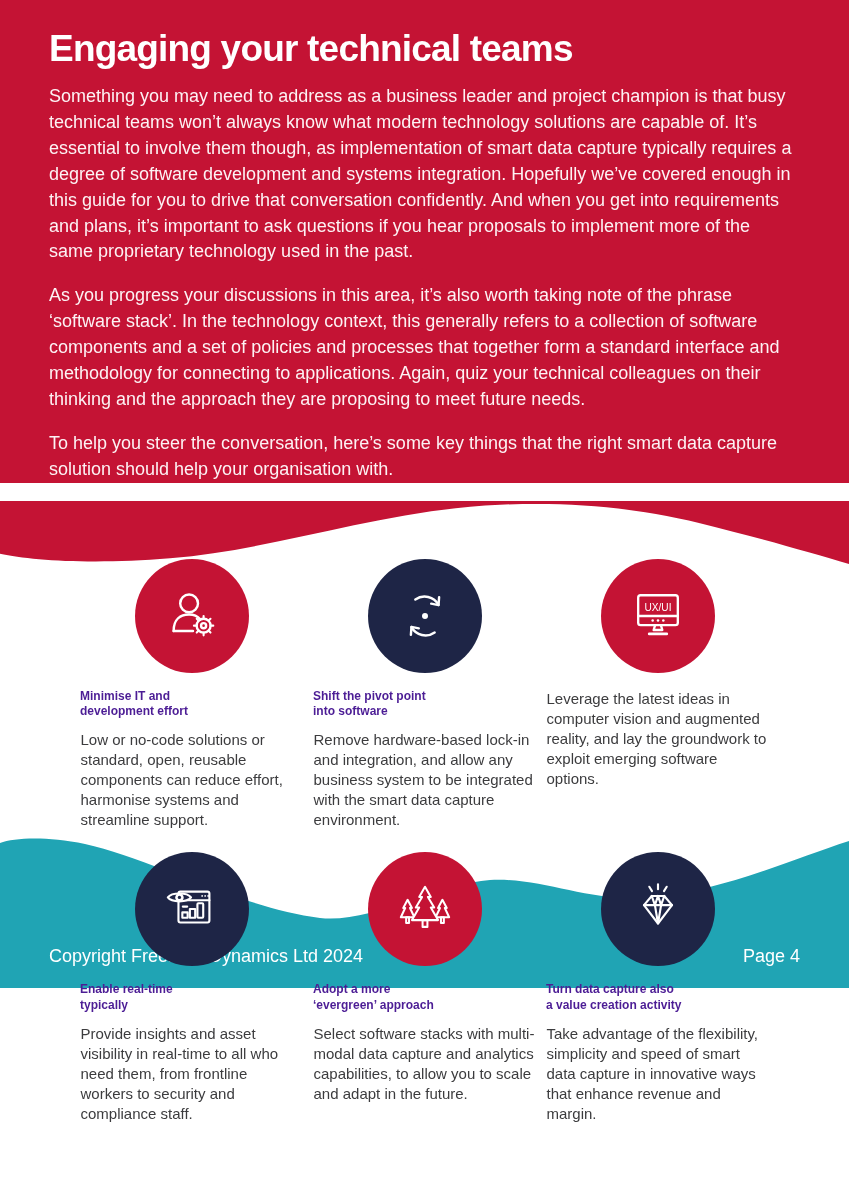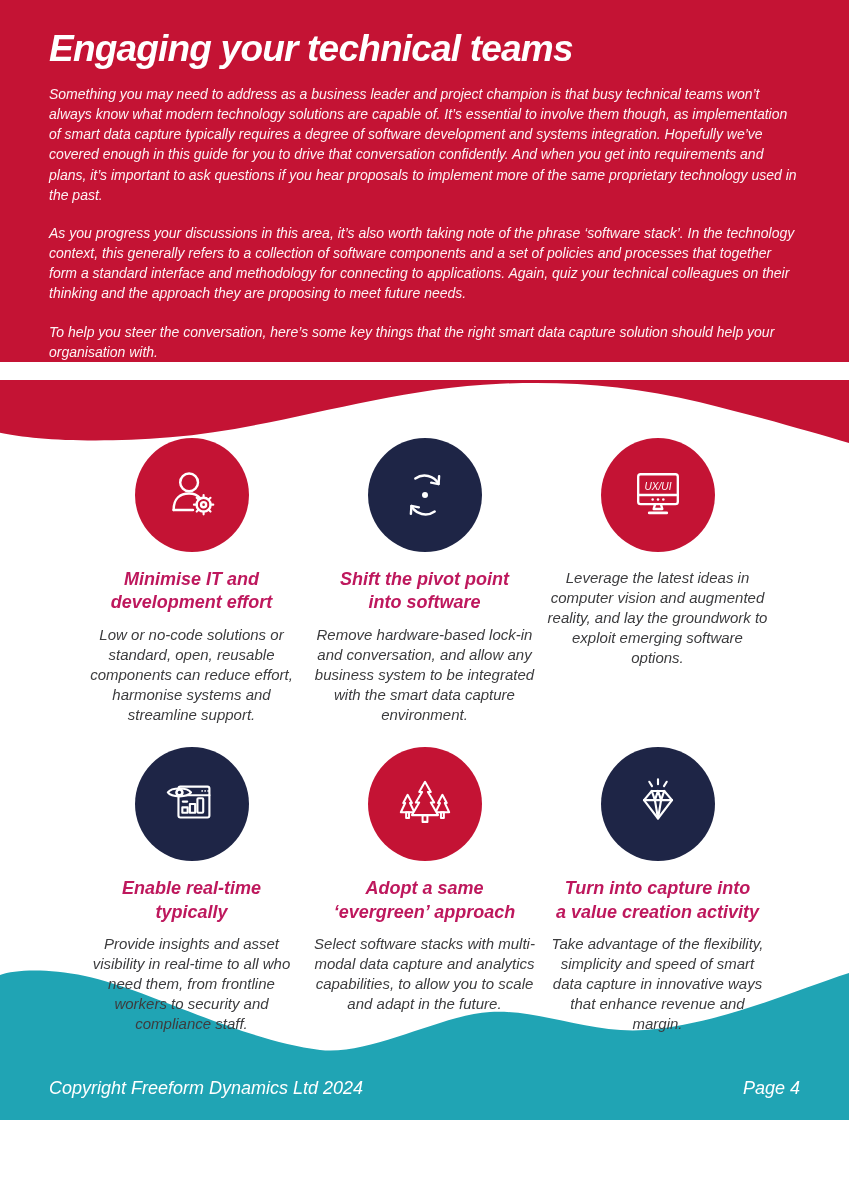--- a/index.html
+++ b/index.html
@@ -2,68 +2,68 @@
 <html><head>
 <meta charset="utf-8">
 <style>
   * { margin: 0; padding: 0; box-sizing: border-box; }
   html, body { background: #ffffff; }
   body {
     width: 849px; height: 1200px;
     font-family: "Liberation Sans", sans-serif;
     position: relative; overflow: hidden;
   }
-  .page { position: relative; width: 849px; height: 1120px; background: #fff; font-style: italic; }
+  .page { position: relative; width: 849px; height: 988px; background: #fff; }
 
   
   .hero {
     background: #C41334;
     padding: 28px 52px 0 49px;
     color: #fff;
   }
   .hero h1 {
     font-size: 37px;
     font-weight: 700;
     letter-spacing: -0.8px;
     margin-bottom: 14px;
     color: #fff;
   }
   .hero p {
-    font-size: 14px;
+    font-size: 18px;
     line-height: 1.44;
     margin-bottom: 18px;
     color: #fdf2f4;
   }
   .hero-wave { display: block; width: 849px; height: 74px; }
 
   
   .features {
     margin-top: -16px;
     padding: 0 80px;
     display: grid;
     grid-template-columns: repeat(3, 1fr);
     column-gap: 10px;
     row-gap: 22px;
     position: relative;
     z-index: 2;
   }
-  .feature { text-align: center; }
+  .feature { }
   .circle {
     width: 114px; height: 114px;
     border-radius: 50%;
     margin: 0 auto 16px auto;
     display: flex; align-items: center; justify-content: center;
   }
   .circle.red  { background: #C41334; }
   .circle.navy { background: #1E2546; }
   .feature h3 {
-    font-size: 18px;
+    font-size: 12px;
     font-weight: 700;
     line-height: 1.3;
-    color: #be185d;
+    color: #4c1d95;
     margin-bottom: 10px;
   }
   .feature .desc {
     font-size: 15px;
     line-height: 1.34;
     color: #3c3c3e;
     max-width: 222px;
     margin: 0 auto;
   }
 
@@ -128,21 +128,21 @@
           <path d="M44.6 10.5 L44 18.7 L36.4 17.2"></path>
           <path d="M40 47 A 16.5 16.5 0 0 1 16 41.5"></path>
           <path d="M15.4 49.5 L16 41.3 L23.6 42.8"></path>
           <circle cx="30" cy="30" r="3.1" fill="#fff" stroke="none"></circle>
         </svg>
       </div>
       <h3>
         <span>Shift the pivot point</span><br>
         <span>into software</span>
       </h3>
-      <p class="desc">Remove hardware-based lock-in and conversation, and allow any business system to be integrated with the smart data capture environment.</p>
+      <p class="desc">Remove hardware-based lock-in and integration, and allow any business system to be integrated with the smart data capture environment.</p>
     </section>
 
     <section class="feature">
       <div class="circle red">
         <svg width="58" height="58" viewBox="0 0 60 60" fill="none" stroke="#fff" stroke-width="2.4" stroke-linecap="round" stroke-linejoin="round">
           <rect x="9.5" y="8.5" width="41" height="31" rx="2.5"></rect>
           <path d="M9.5 30 L50.5 30"></path>
           <circle cx="24.5" cy="34.7" r="1.3" fill="#fff" stroke="none"></circle>
           <circle cx="30" cy="34.7" r="1.3" fill="#fff" stroke="none"></circle>
           <circle cx="35.5" cy="34.7" r="1.3" fill="#fff" stroke="none"></circle>
@@ -183,38 +183,38 @@
         <svg width="58" height="58" viewBox="0 0 60 60" fill="none" stroke="#fff" stroke-width="2.1" stroke-linecap="round" stroke-linejoin="round">
           <path d="M12 20.5 L7.5 29 L9.5 29 L5 38.5 L19 38.5 L14.5 29 L16.5 29 Z"></path>
           <rect x="10.5" y="38.5" width="3" height="6"></rect>
           <path d="M48 20.5 L43.5 29 L45.5 29 L41 38.5 L55 38.5 L50.5 29 L52.5 29 Z"></path>
           <rect x="46.5" y="38.5" width="3" height="6"></rect>
           <path d="M30 7 L24 17.5 L27 17.5 L20.5 28.5 L24 28.5 L16.5 41.5 L43.5 41.5 L36 28.5 L39.5 28.5 L33 17.5 L36 17.5 Z" fill="#C41334"></path>
           <rect x="27.5" y="41.5" width="5" height="7"></rect>
         </svg>
       </div>
       <h3>
-        <span>Adopt a same</span><br>
+        <span>Adopt a more</span><br>
         <span>‘evergreen’ approach</span>
       </h3>
       <p class="desc">Select software stacks with multi-modal data capture and analytics capabilities, to allow you to scale and adapt in the future.</p>
     </section>
 
     <section class="feature">
       <div class="circle navy">
         <svg width="58" height="58" viewBox="0 0 60 60" fill="none" stroke="#fff" stroke-width="2.2" stroke-linecap="round" stroke-linejoin="round">
           <path d="M15.5 26 L23.5 16.5 L36.5 16.5 L44.5 26 L30 45 Z"></path>
           <path d="M15.5 26 L44.5 26"></path>
           <path d="M23.5 16.5 L26.8 26 L30 16.5 L33.2 26 L36.5 16.5"></path>
           <path d="M26.8 26 L30 45 L33.2 26"></path>
           <path d="M30 4.5 L30 9.5 M21 7 L23.8 11.5 M39 7 L36.2 11.5"></path>
         </svg>
       </div>
       <h3>
-        <span>Turn into capture into</span><br>
+        <span>Turn data capture also</span><br>
         <span>a value creation activity</span>
       </h3>
       <p class="desc">Take advantage of the flexibility, simplicity and speed of smart data capture in innovative ways that enhance revenue and margin.</p>
     </section>
 
   </main>
 
   <footer class="footer">
     <svg class="footer-wave" viewBox="0 0 849 160" preserveAspectRatio="none" aria-hidden="true">
       <path fill="#20A4B4" d="M0 15 C 15 10, 45 8, 85 16 C 150 30, 240 80, 320 90 C 370 96, 440 55, 490 52 C 540 49, 590 74, 645 70 C 720 64, 790 32, 849 13 L 849 160 L 0 160 Z"></path>

